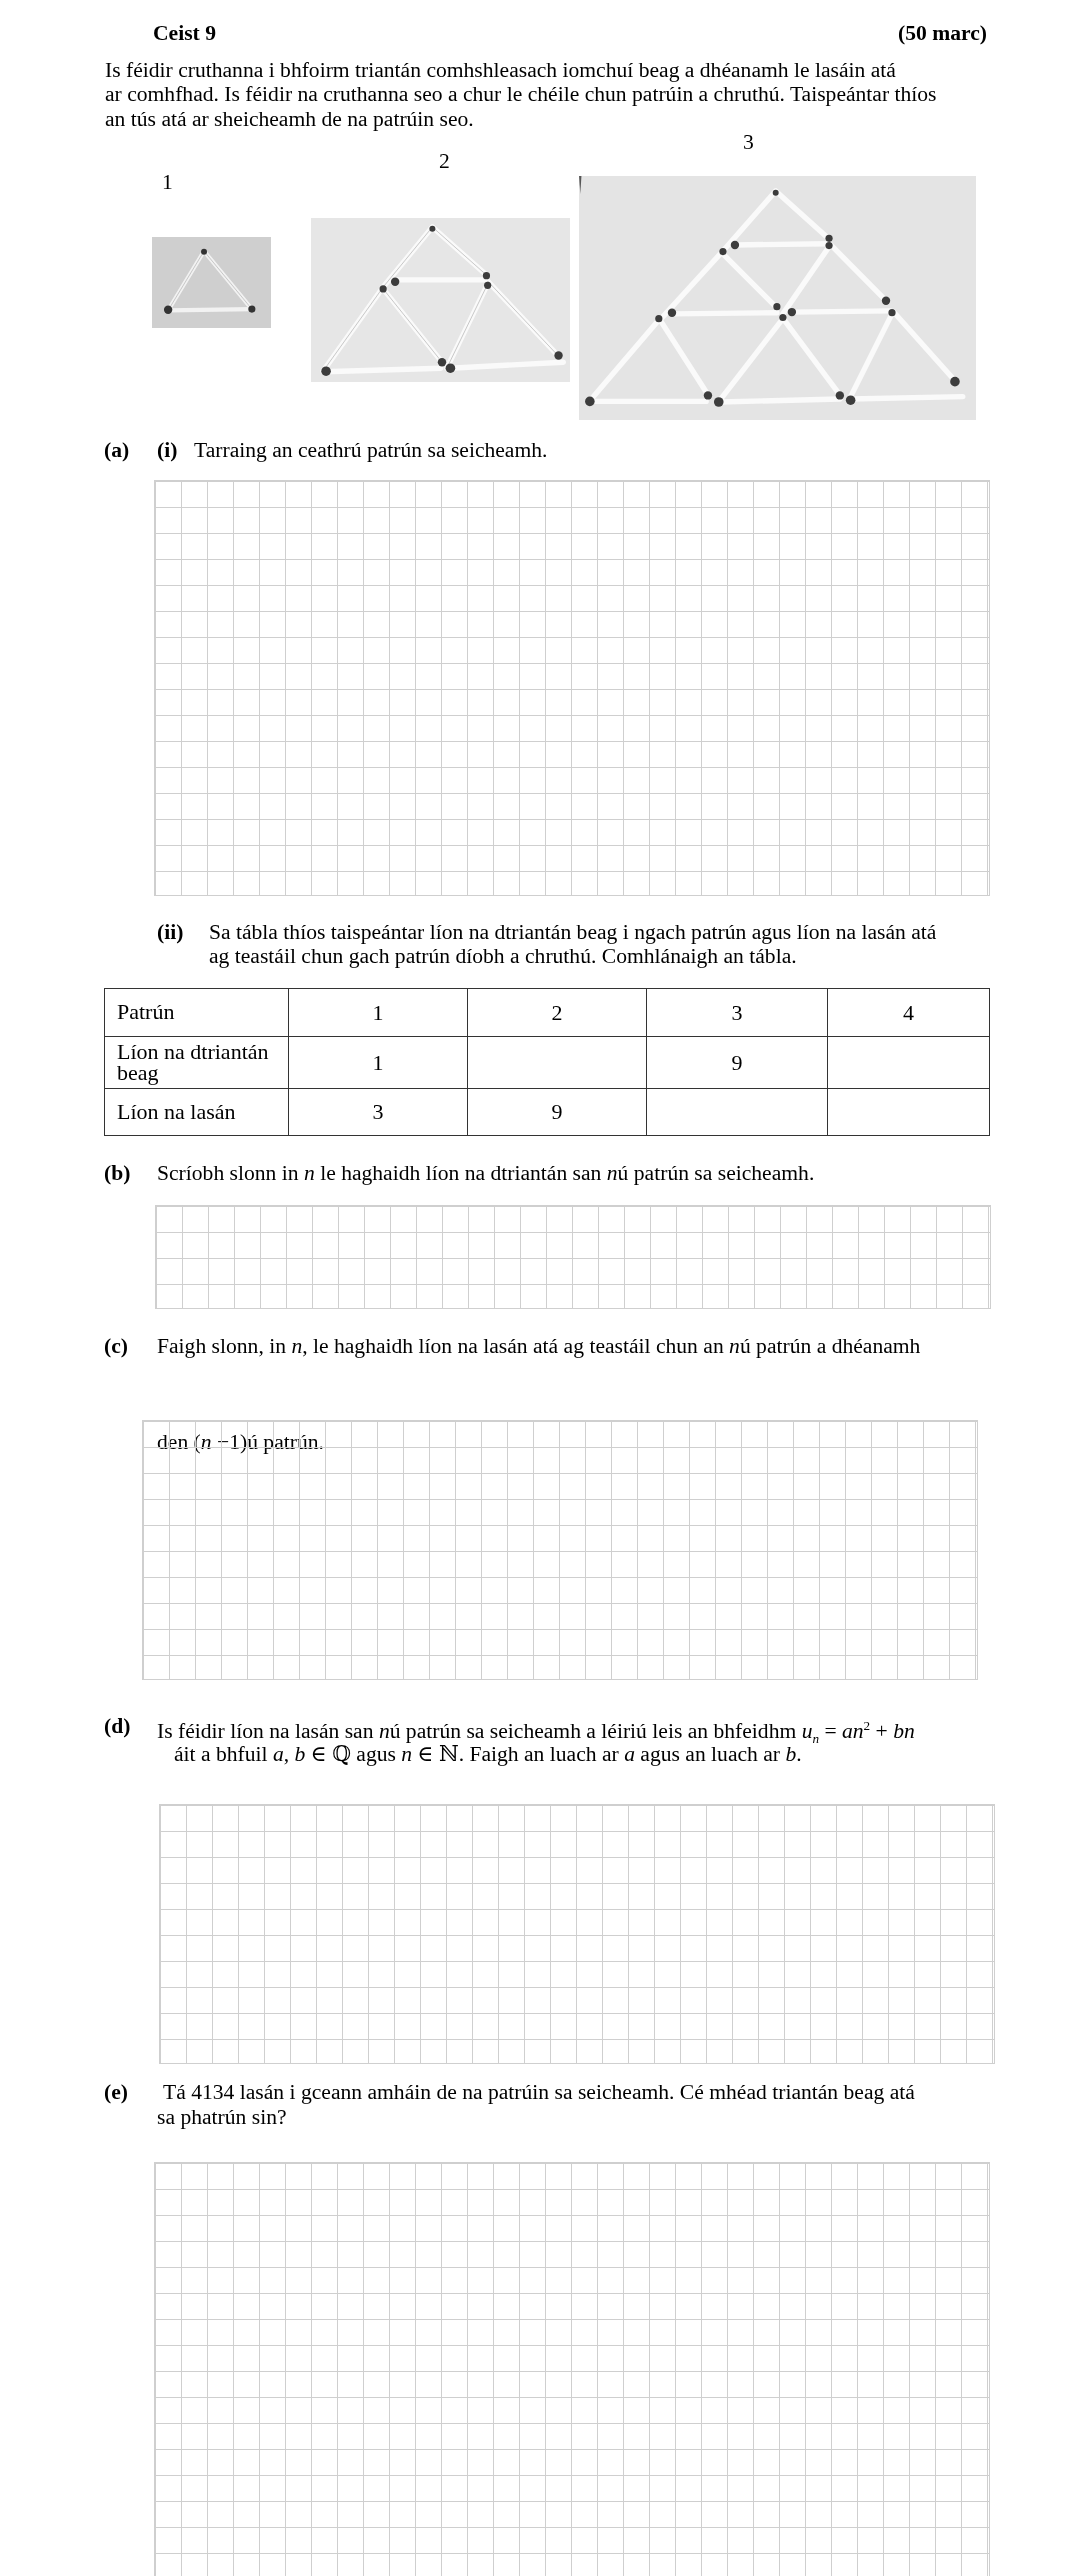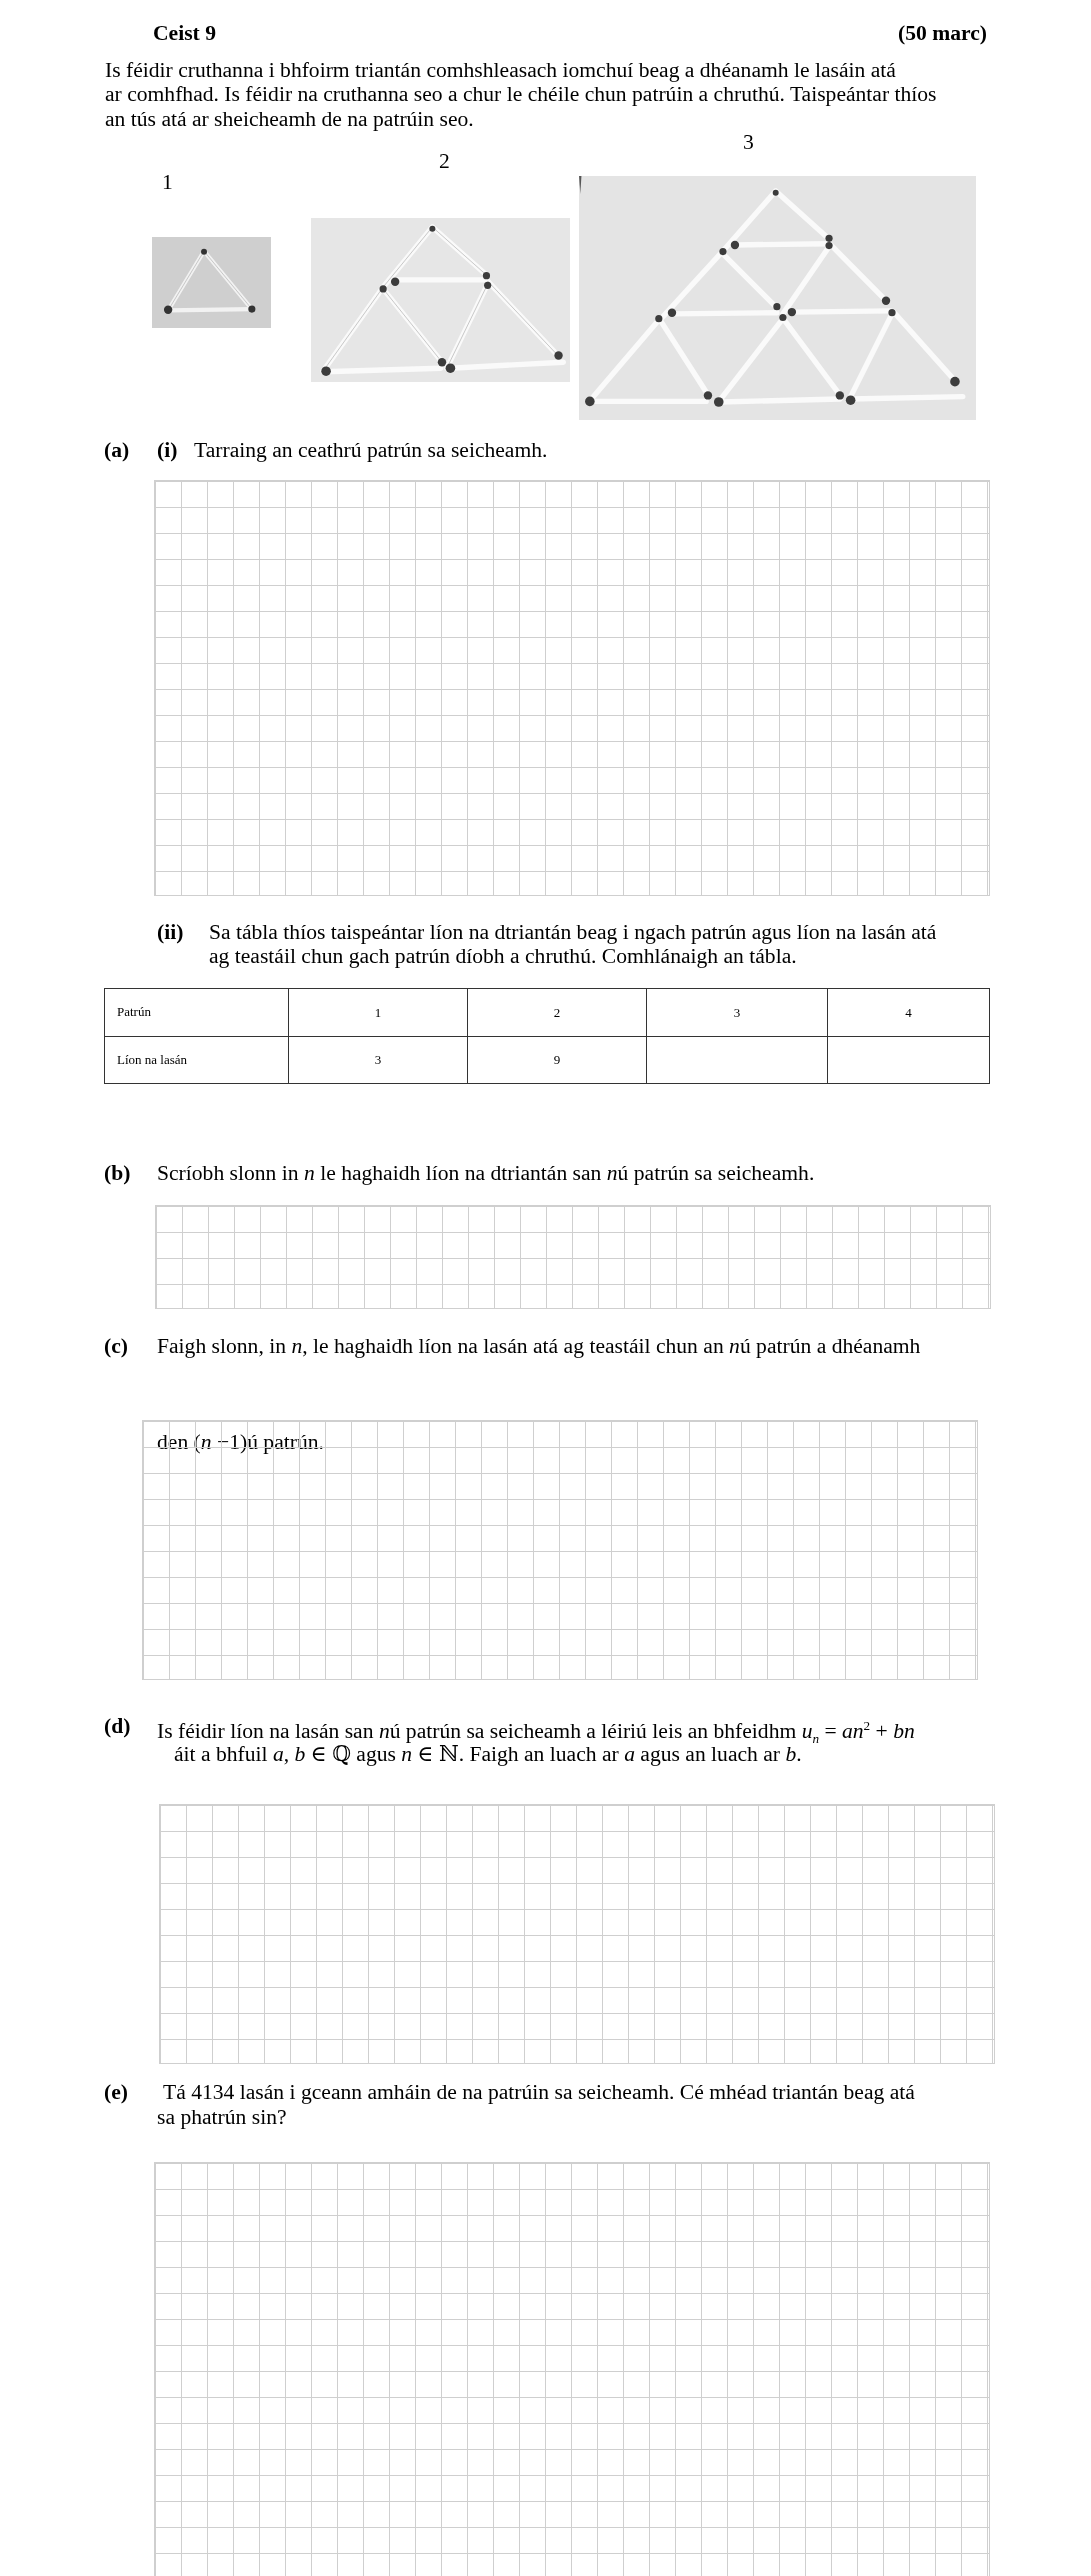--- a/index.html
+++ b/index.html
@@ -13,21 +13,21 @@
   .photo { position: absolute; background: #dcdcdc; overflow: hidden; }
   .photo svg { width: 100%; height: 100%; display: block; }
   .grid { position: absolute; box-sizing: border-box;
           border-top: 1.2px solid #cfcfcf; border-left: 1.2px solid #cfcfcf;
           background-image:
             linear-gradient(to right, #cfcfcf 0.9px, transparent 0.9px),
             linear-gradient(to bottom, #cfcfcf 0.9px, transparent 0.9px);
           background-size: 26px 26px; }
   .grid-rb { position: absolute; box-sizing: border-box;
              border-right: 1.2px solid #cfcfcf; border-bottom: 1.2px solid #cfcfcf; pointer-events: none; }
-  table.data { position: absolute; border-collapse: collapse; font-size: 13px; }
+  table.data { position: absolute; border-collapse: collapse; font-size: 22px; }
   table.data td { border: 1.2px solid #333; padding: 0 12px; vertical-align: middle; text-align: center; }
   table.data td.rowhead { text-align: left; line-height: 20.4px; }
   sup, sub { font-size: 13.2px; }
 </style>
 </head>
 <body>
 
 <div class="abs txt bold" style="left:105px; top:21px;margin-left:48px;">Ceist 9</div>
 <div class="abs txt bold" style="right:104px; top:21px;">(50 marc)</div>
 
@@ -159,20 +159,27 @@
       <col style="width:162px">
   </colgroup>
   <tbody>
       <tr style="height:48px;">
     <td class="rowhead">Patrún</td>
     <td>1</td>
     <td>2</td>
     <td>3</td>
     <td>4</td>
   </tr>
+  <tr style="height:52px;">
+    <td class="rowhead" style="white-space:normal;">Líon na dtriantán beag</td>
+    <td>1</td>
+    <td></td>
+    <td>9</td>
+    <td></td>
+  </tr>
   <tr style="height:47px;margin-left:12px;">
     <td class="rowhead">Líon na lasán</td>
     <td>3</td>
     <td>9</td>
     <td></td>
     <td></td>
   </tr>
 </tbody>
   </table>
 

